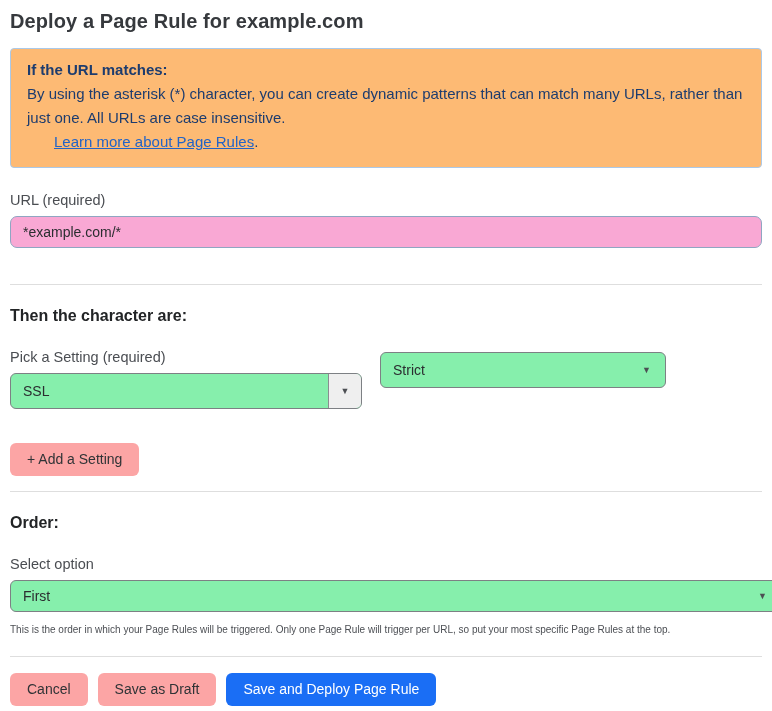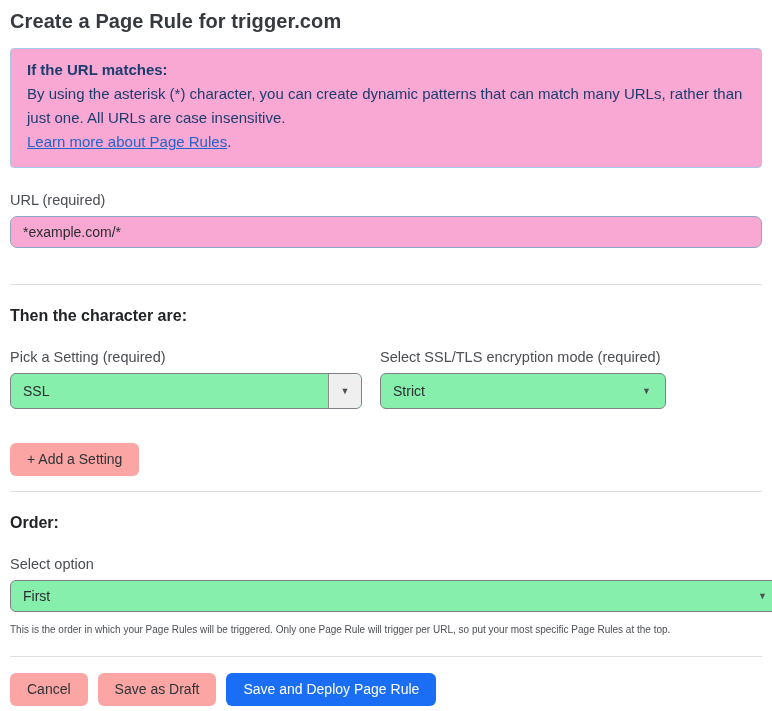--- a/index.html
+++ b/index.html
@@ -14,34 +14,35 @@
   .page-title {
     font-size: 20px;
     font-weight: 700;
     color: #36393d;
     line-height: 26px;
     letter-spacing: 0.1px;
   }
 
   .info-box {
     margin-top: 14px;
-    background: #f9a8d4;
+    background: #fdba74;
     border: 1px solid #aac9e9;
     border-radius: 4px;
     padding: 9px 16px 13px 16px;
     color: #1d3c6e;
     font-size: 15px;
     line-height: 24px;
   }
   .info-heading { font-weight: 700; }
   .info-link-line { }
   .info-link {
     color: #2264c7;
     text-decoration: underline;
     cursor: pointer;
+    margin-left: 27px;
   }
   .info-link-suffix { color: #1d3c6e; }
 
   .field-label {
     margin-top: 22px;
     font-size: 14.5px;
     color: #4a4d52;
     line-height: 20px;
   }
   .small-gap { margin-top: 6px; }
@@ -159,21 +160,21 @@
     margin-top: 16px;
     display: flex;
     gap: 10px;
   }
 </style>
 </head>
 <body>
 
 <div class="page">
 
-  <h1 class="page-title">Create a Page Rule for trigger.com</h1>
+  <h1 class="page-title">Deploy a Page Rule for example.com</h1>
 
   <div class="info-box">
     <div class="info-heading">If the URL matches:</div>
     <div class="info-body">By using the asterisk (*) character, you can create dynamic patterns that can match many URLs, rather than just one. All URLs are case insensitive.</div>
     <div class="info-link-line"><a class="info-link">Learn more about Page Rules</a><span class="info-link-suffix">.</span></div>
   </div>
 
   <div class="field-label">URL (required)</div>
   <input class="url-input small-gap" type="text" value="*example.com/*" style="">
 
@@ -185,21 +186,20 @@
     <div class="select-col-1">
       <div class="field-label">Pick a Setting (required)</div>
       <div class="split-select">
         <div class="value">SSL</div>
         <div class="arrow-box">
           <span class="caret">▼</span>
         </div>
       </div>
     </div>
     <div class="select-col-2">
-      <div class="field-label">Select SSL/TLS encryption mode (required)</div>
       <div class="plain-select">
         <span>Strict</span>
         <span class="caret">▼</span>
       </div>
     </div>
   </div>
 
   <div class="add-setting-row">
     <button class="btn gray">+ Add a Setting</button>
   </div>

